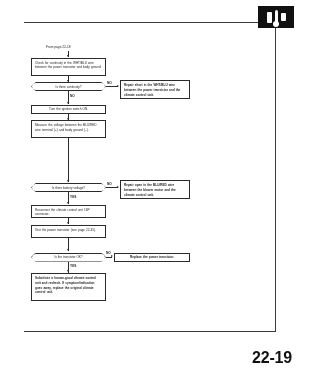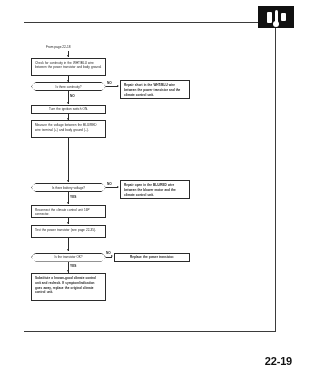--- a/index.html
+++ b/index.html
@@ -70,21 +70,21 @@
     width: 6px;
     height: 6px;
     background: #ffffff;
     border-radius: 50%;
   }
 
   .page-number {
     position: absolute;
     right: 8px;
     bottom: 8px;
-    font-size: 11px;
+    font-size: 16px;
     font-weight: bold;
     letter-spacing: -0.2px;
     color: #111111;
   }
 
   
   .flow {
     position: absolute;
     left: 0; top: 0;
     width: 300px;

